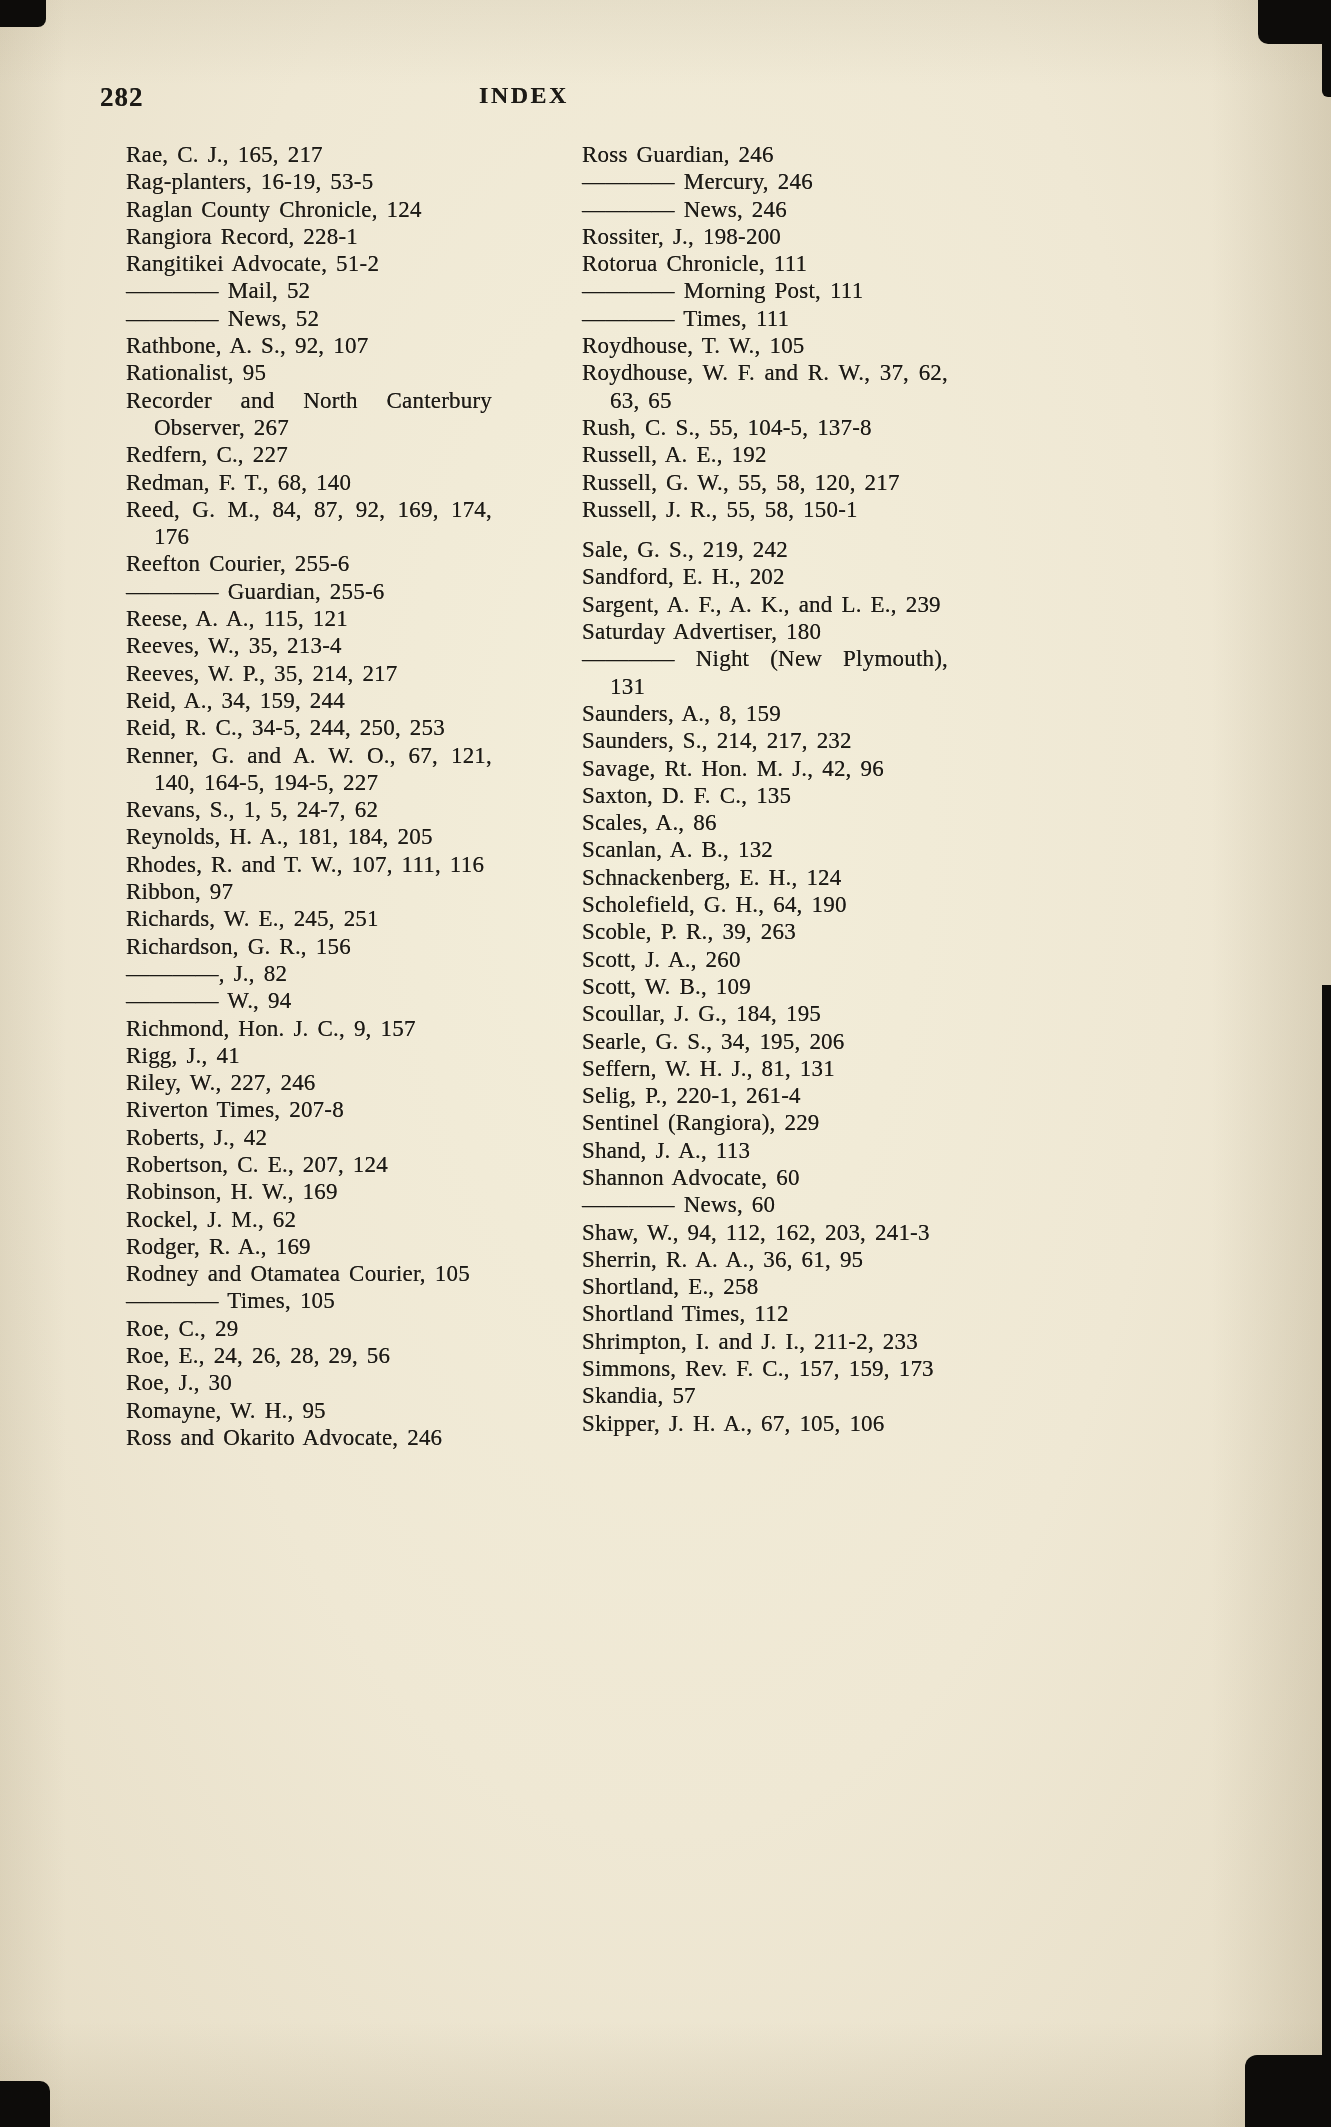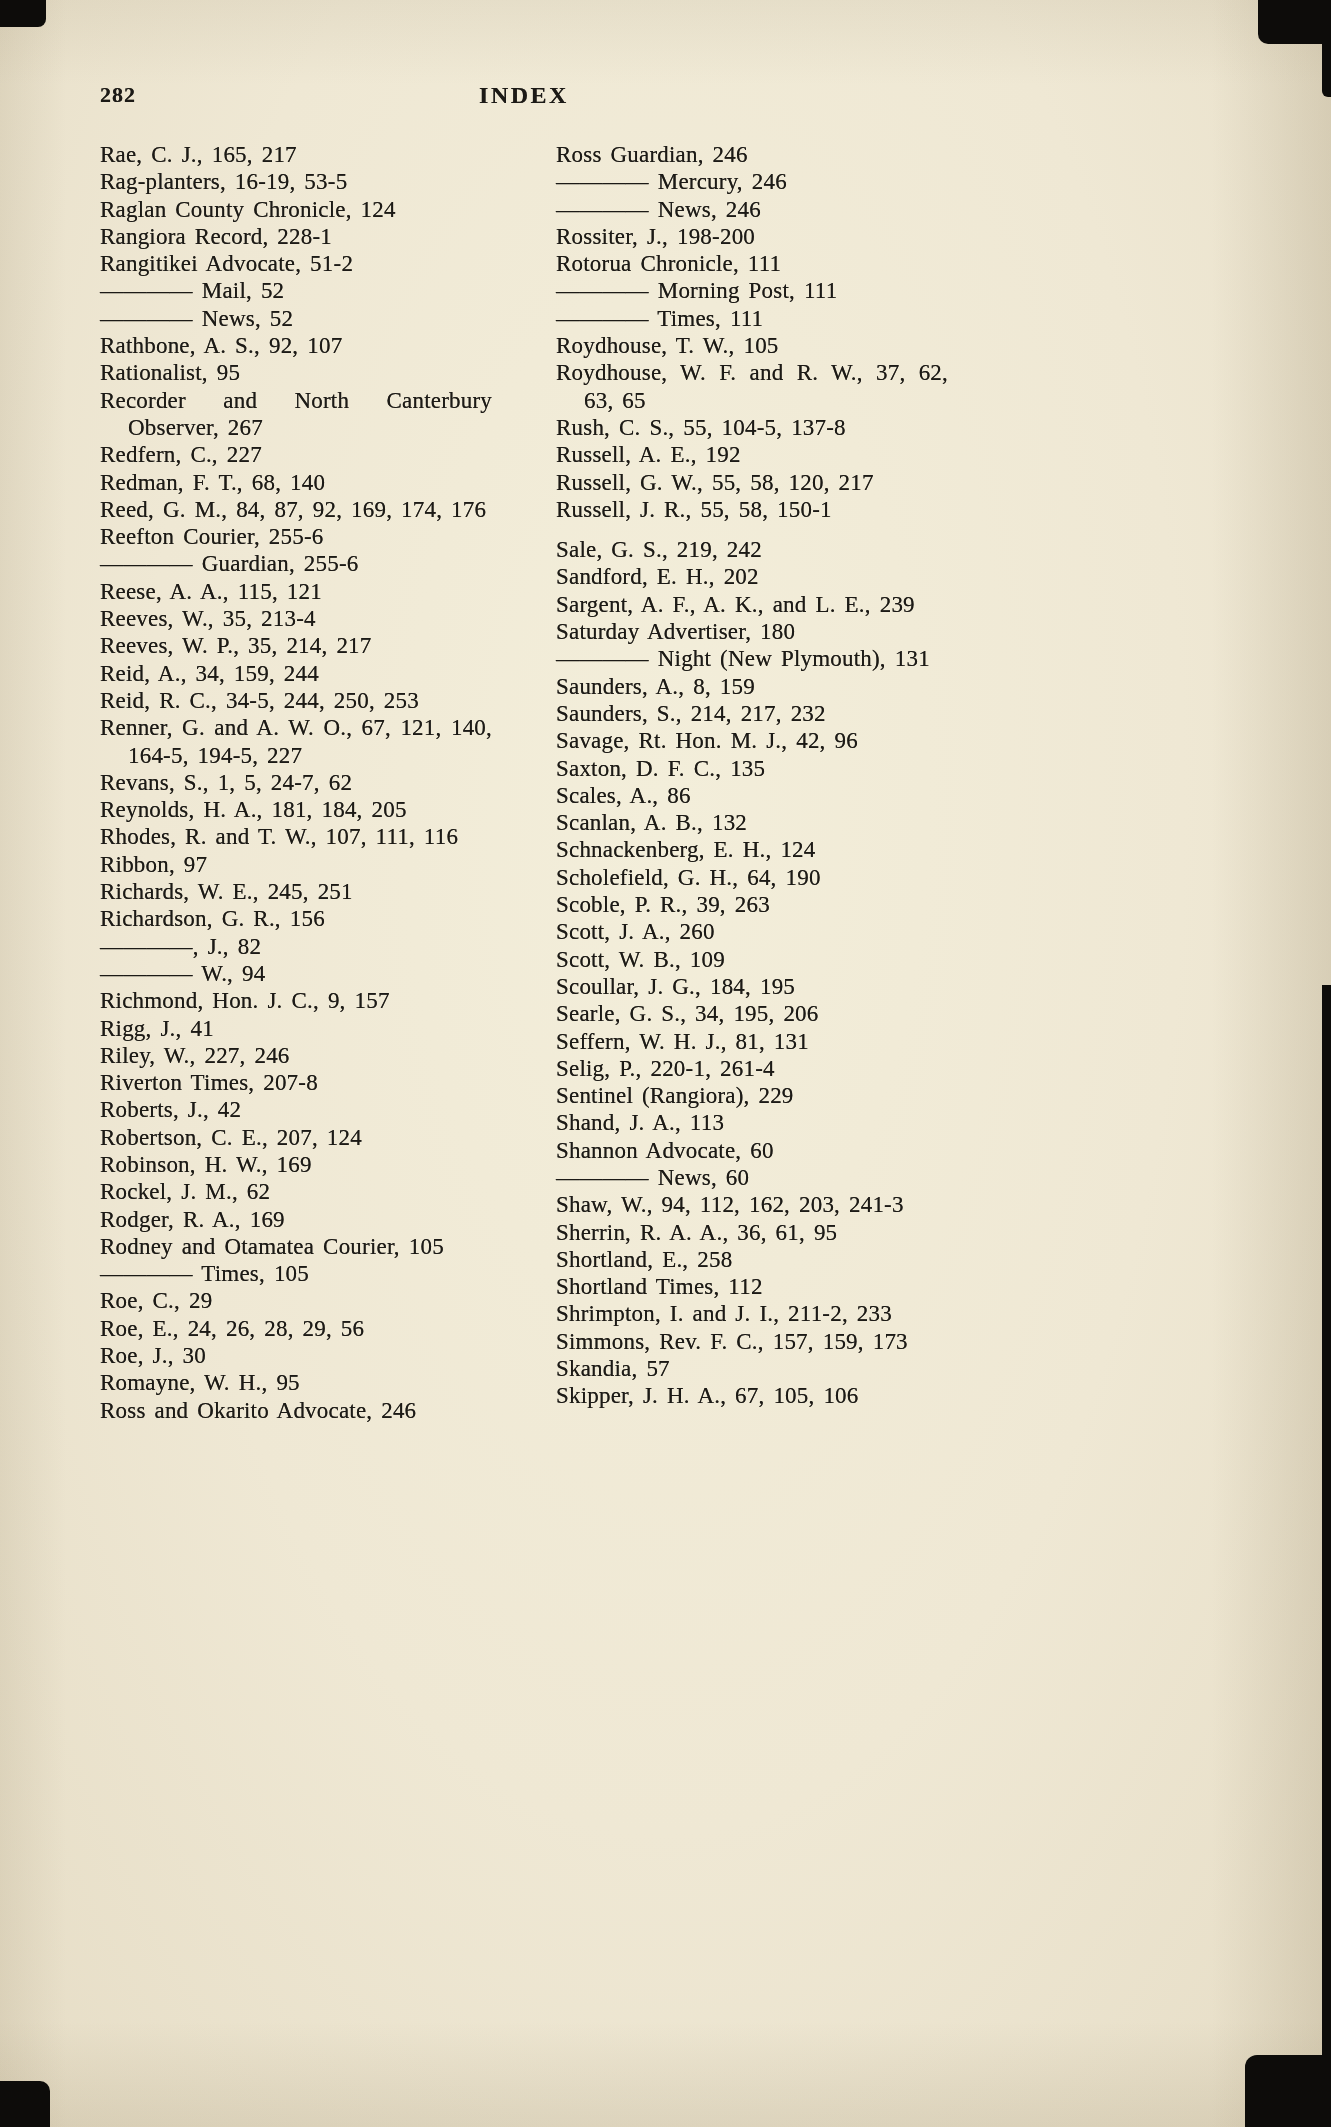--- a/index.html
+++ b/index.html
@@ -31,21 +31,21 @@
   .header {
     position: absolute;
     top: 82px;
     left: 100px;
     width: 848px;
     height: 36px;
   }
   .page-number {
     position: absolute;
     left: 0; top: 0;
-    font-size: 22px;
+    font-size: 27px;
     font-weight: bold;
     letter-spacing: 1px;
     text-shadow: 0 0 0.5px rgba(28,26,22,0.7);
   }
   .page-title {
     position: absolute;
     left: 50%; top: 0;
     transform: translateX(-50%);
     margin: 0;
     font-size: 24px;
@@ -59,20 +59,21 @@
     top: 141px;
     left: 100px;
     width: 848px;
     display: flex;
     gap: 64px;
   }
   .col {
     width: 392px;
     font-size: 23px;
     line-height: 27.3px;
+    margin-left: 26px;
   }
   .entry {
     text-align: justify;
     padding-left: 28px;
     text-indent: -28px;
     word-spacing: 3px;
     letter-spacing: 0.2px;
     text-shadow: 0 0 0.6px rgba(28,26,22,0.75);
   }
   .section-break { margin-top: 13px; }

